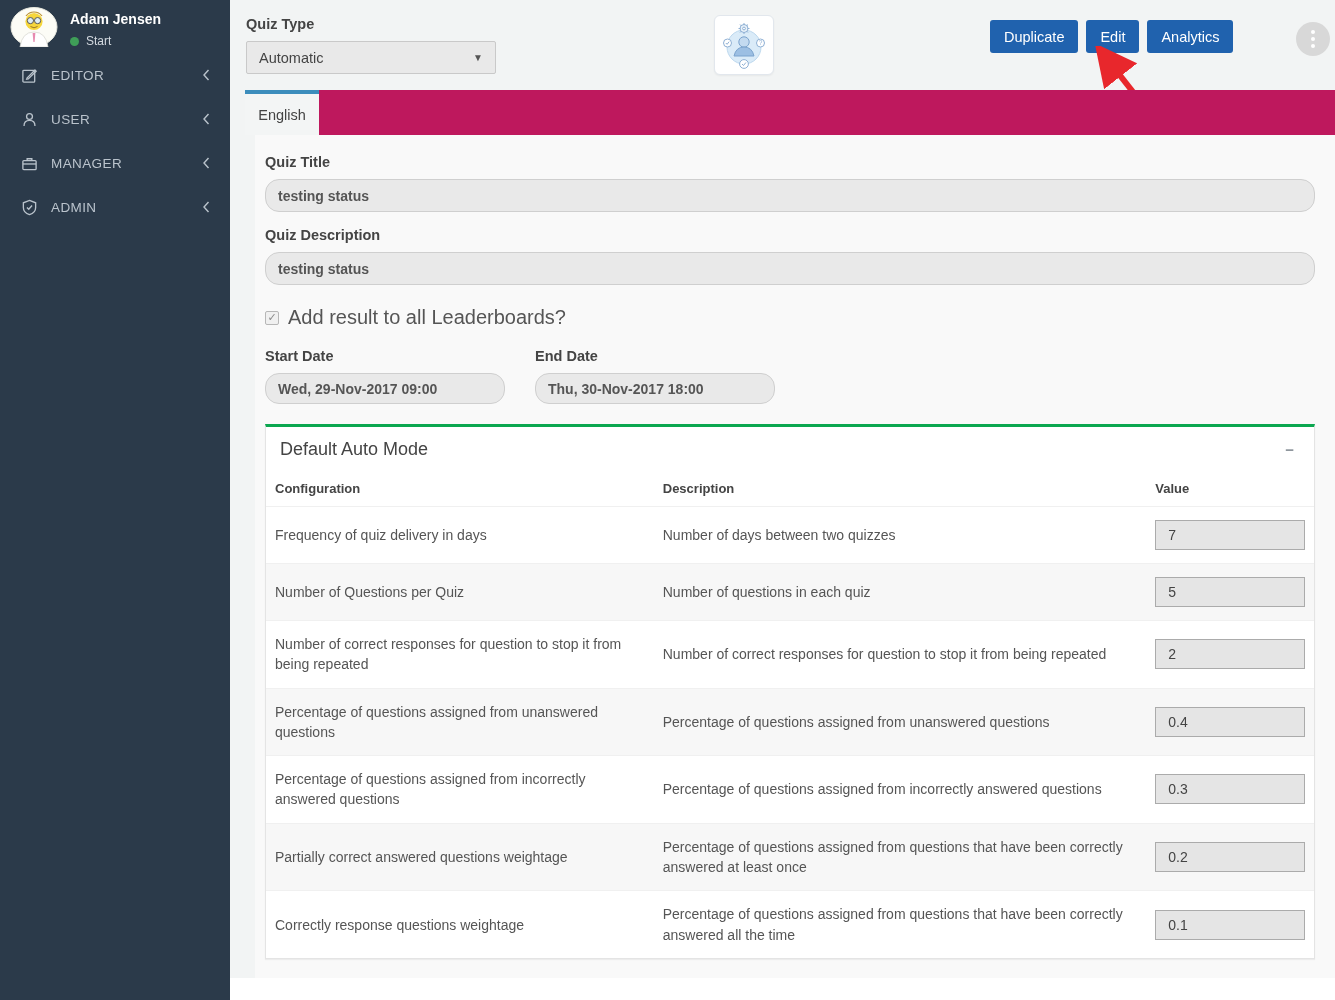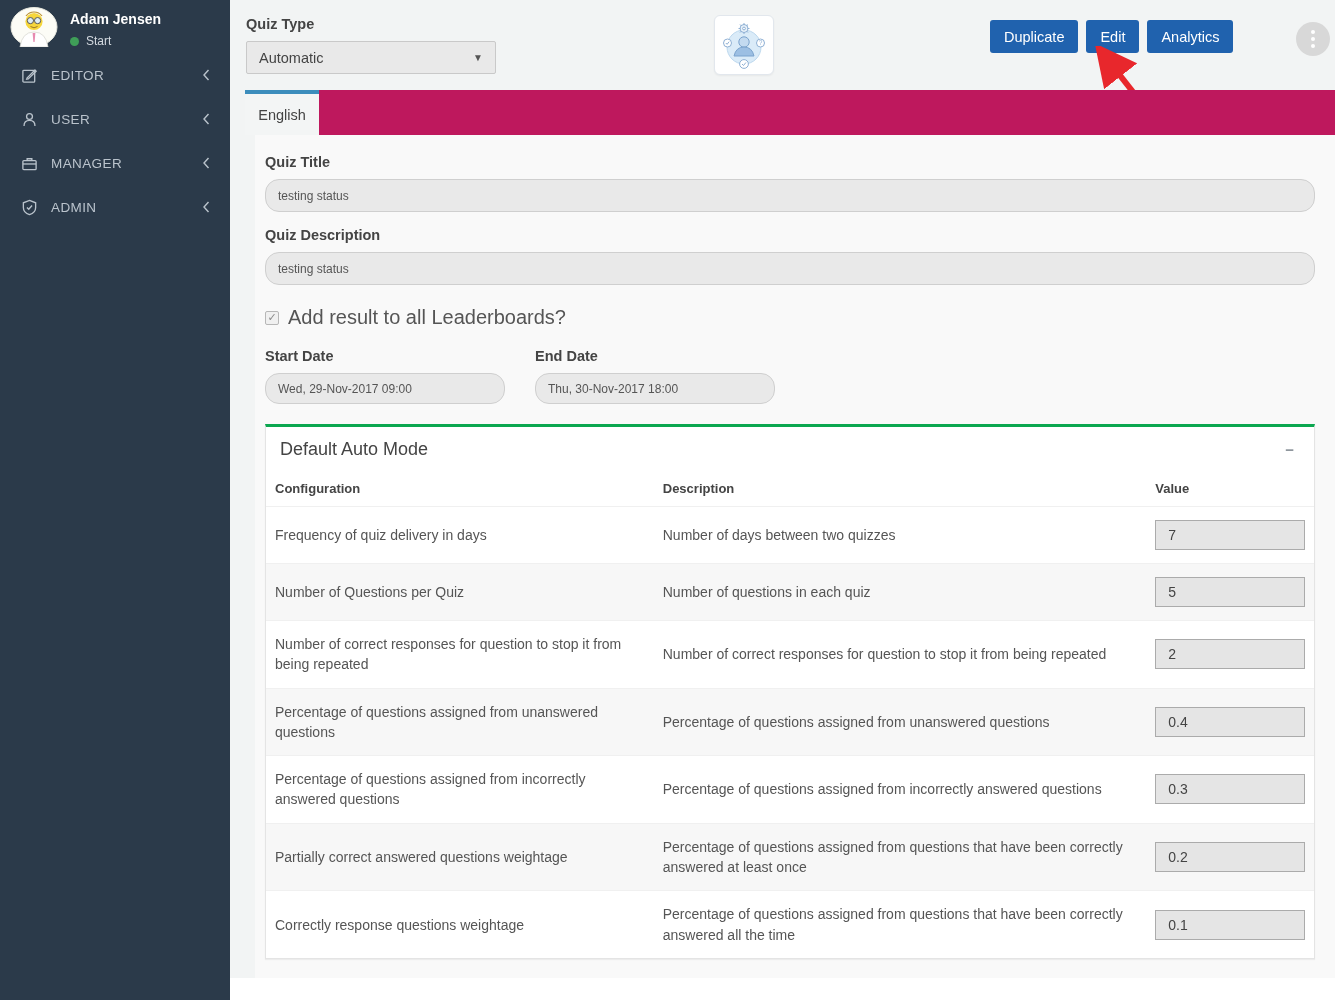--- a/index.html
+++ b/index.html
@@ -68,21 +68,21 @@
   }
 
   .form-wrap {
     position:absolute; left:25px; top:135px; width:1080px; height:843px;
     background:#f9f9f9; padding:10px 20px 0 10px;
   }
   .form-label { font-weight:bold; font-size:14.5px; color:#444; margin:15px 0 9px; }
   .form-label.first { margin-top:9px; }
   .text-field {
     height:33px; background:#e9e9e9; border:1px solid #cfcfcf; border-radius:14px;
-    display:flex; align-items:center; padding:0 12px; font-size:12px; color:#555;
+    display:flex; align-items:center; padding:0 12px; font-size:14px; color:#555;font-weight:bold;
   }
   .checkbox-row { margin:21px 0 4px; display:flex; align-items:center; gap:9px; font-size:20px; color:#555; }
   .checkbox {
     width:14px; height:14px; background:#f0f0f0; border:1px solid #b7b7b7; border-radius:2px;
     color:#8a8a8a; font-size:11px; display:flex; align-items:center; justify-content:center; cursor:default;
   }
   .checkbox.checked::after { content:"✓"; }
   .dates-row { display:flex; gap:30px; margin-top:4px; }
   .date-col { width:240px; }
   .date-col .text-field { height:31px; }

